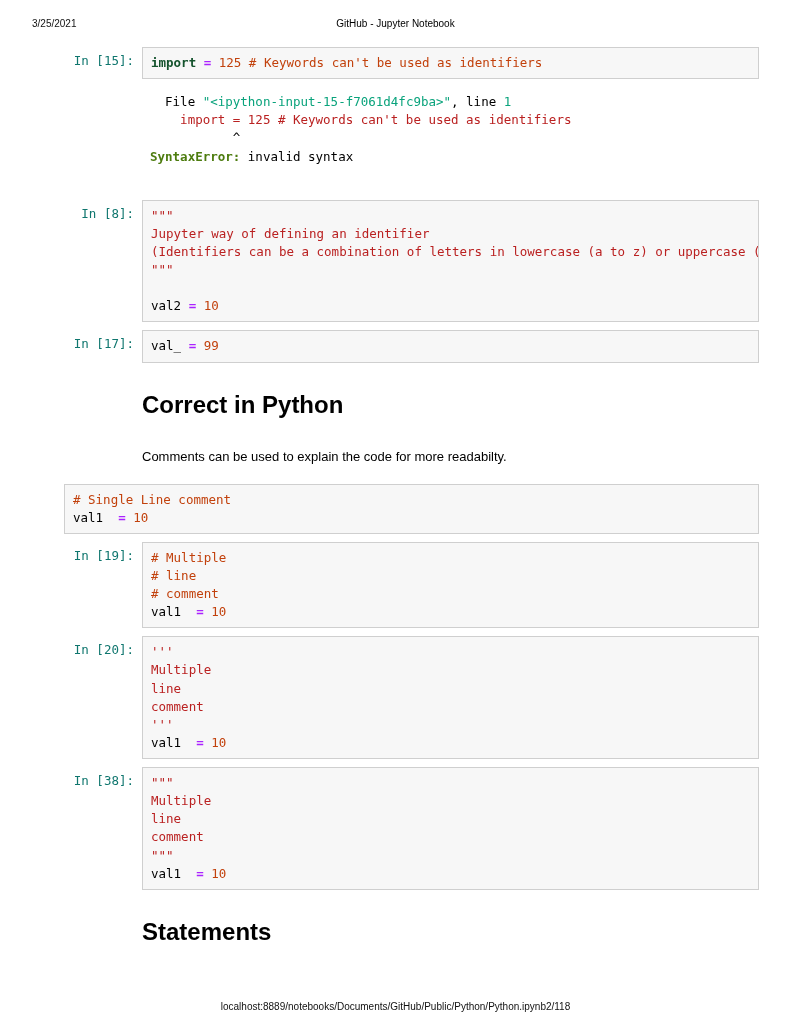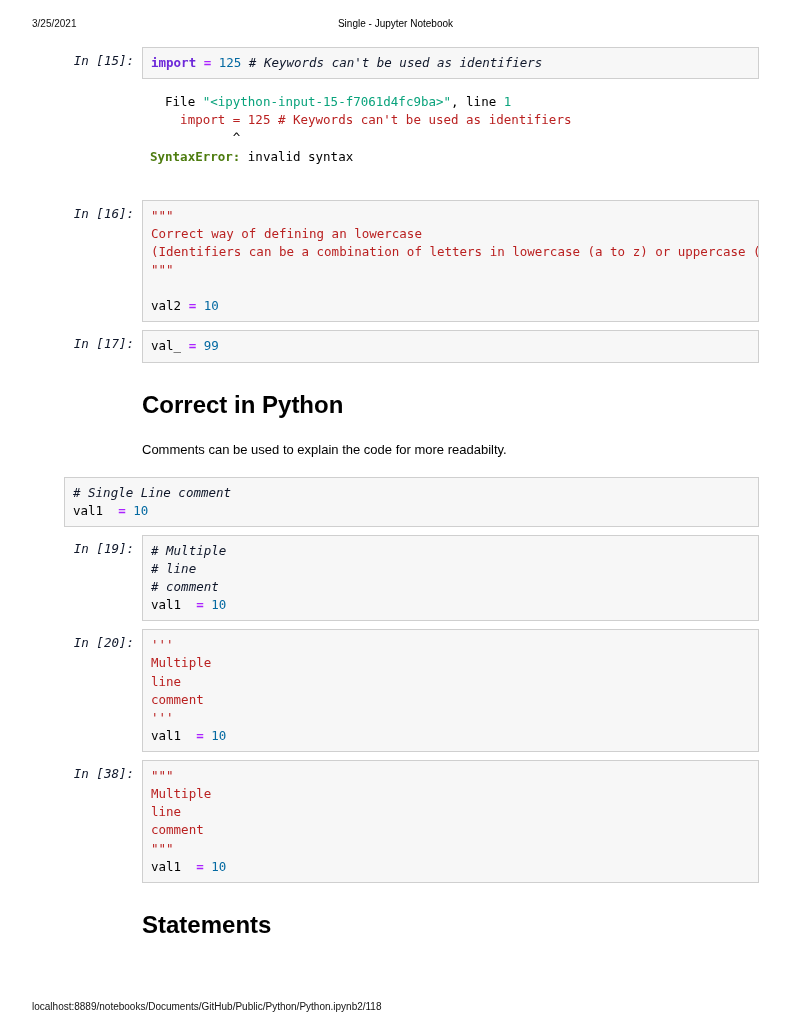--- a/index.html
+++ b/index.html
@@ -41,21 +41,21 @@
   .prompt {
     width: 78px;
     flex-shrink: 0;
     text-align: right;
     padding-right: 8px;
     padding-top: 6px;
     font-family: "Menlo","Consolas","DejaVu Sans Mono",monospace;
     font-size: 12.5px;
     color: #303F9F;
   }
-  .prompt .in-n { color: #0f172a; font-style: italic; }
+  .prompt .in-n { color: #0f766e; }
   .code-area {
     flex: 1;
     border: 1px solid #cfcfcf;
     background: #f7f7f7;
     padding: 6px 8px;
     font-family: "Menlo","Consolas","DejaVu Sans Mono",monospace;
     font-size: 12.5px;
     line-height: 1.45;
     white-space: pre;
     overflow: hidden;
@@ -74,72 +74,72 @@
     margin-left: 110px;
     margin-right: 8px;
   }
   h2.md {
     font-size: 24px;
     font-weight: bold;
     margin: 28px 0 8px 0;
   }
   p.md {
     font-size: 13px;
-    margin: 23px 0 20px 0;
+    margin: 30px 0 20px 0;
   }
   
-  .kw { color: #6d28d9; font-weight: bold; }
+  .kw { color: #14532d; font-weight: bold; }
   .op { color: #AA22FF; font-weight: bold; }
-  .num { color: #0369a1; margin-top: 36px; }
-  .cmt { color: #0f172a; font-style: italic; }
+  .num { color: #c2410c; margin-top: 36px; }
+  .cmt { color: #c2410c; }
   .str { color: #BA2121; }
   .err-file { color: #0aa37c; }
   .err-line { color: #0aa37c; }
   .err-code { color: #BA2121; }
   .err-caret { color: #000; }
   .err-name { color: #4d7c0f; font-weight: bold; }
   .footer-row {
     position: absolute;
     bottom: 12px;
     left: 32px;
     right: 32px;
     display: flex;
-    justify-content: flex-start;
+    justify-content: center;
     font-size: 10px;
     color: #111;
   }
 </style>
 </head>
 <body>
 
 <div class="page">
 
   <div class="header-row">
     <span>3/25/2021</span>
     <span></span>
   </div>
-  <div class="header-center">Single - Jupyter Notebook</div>
+  <div class="header-center">GitHub - Jupyter Notebook</div>
 
   <div class="cell-row" style="margin-top:18px;">
     <div class="prompt"><span class="in-n">In [15]:</span></div>
     <div class="code-area"><span class="kw">import</span> <span class="op">=</span> <span class="num">125</span> <span class="cmt"># Keywords can't be used as identifiers</span></div>
   </div>
   <div class="cell-row">
     <div class="prompt"></div>
     <div class="output-area"><span>  File </span><span class="err-file">"&lt;ipython-input-15-f7061d4fc9ba&gt;"</span><span>, line </span><span class="err-line">1</span>
 <span class="err-code">    import = 125 # Keywords can't be used as identifiers</span>
 <span class="err-caret">           ^</span>
 <span class="err-name">SyntaxError:</span><span> invalid syntax</span>
 </div>
   </div>
 
   <div class="cell-row" style="margin-top:24px;">
-    <div class="prompt"><span class="in-n">In [16]:</span></div>
+    <div class="prompt"><span class="in-n">In [8]:</span></div>
     <div class="code-area"><span class="str">"""</span>
-<span class="str">Correct way of defining an lowercase</span>
+<span class="str">Jupyter way of defining an identifier</span>
 <span class="str">(Identifiers can be a combination of letters in lowercase (a to z) or uppercase (</span>
 <span class="str">"""</span>
 <span></span>
 <span>val2 </span><span class="op">=</span><span> </span><span class="num">10</span></div>
   </div>
 
   <div class="cell-row">
     <div class="prompt"><span class="in-n">In [17]:</span></div>
     <div class="code-area"><span>val_ </span><span class="op">=</span><span> </span><span class="num">99</span></div>
   </div>

